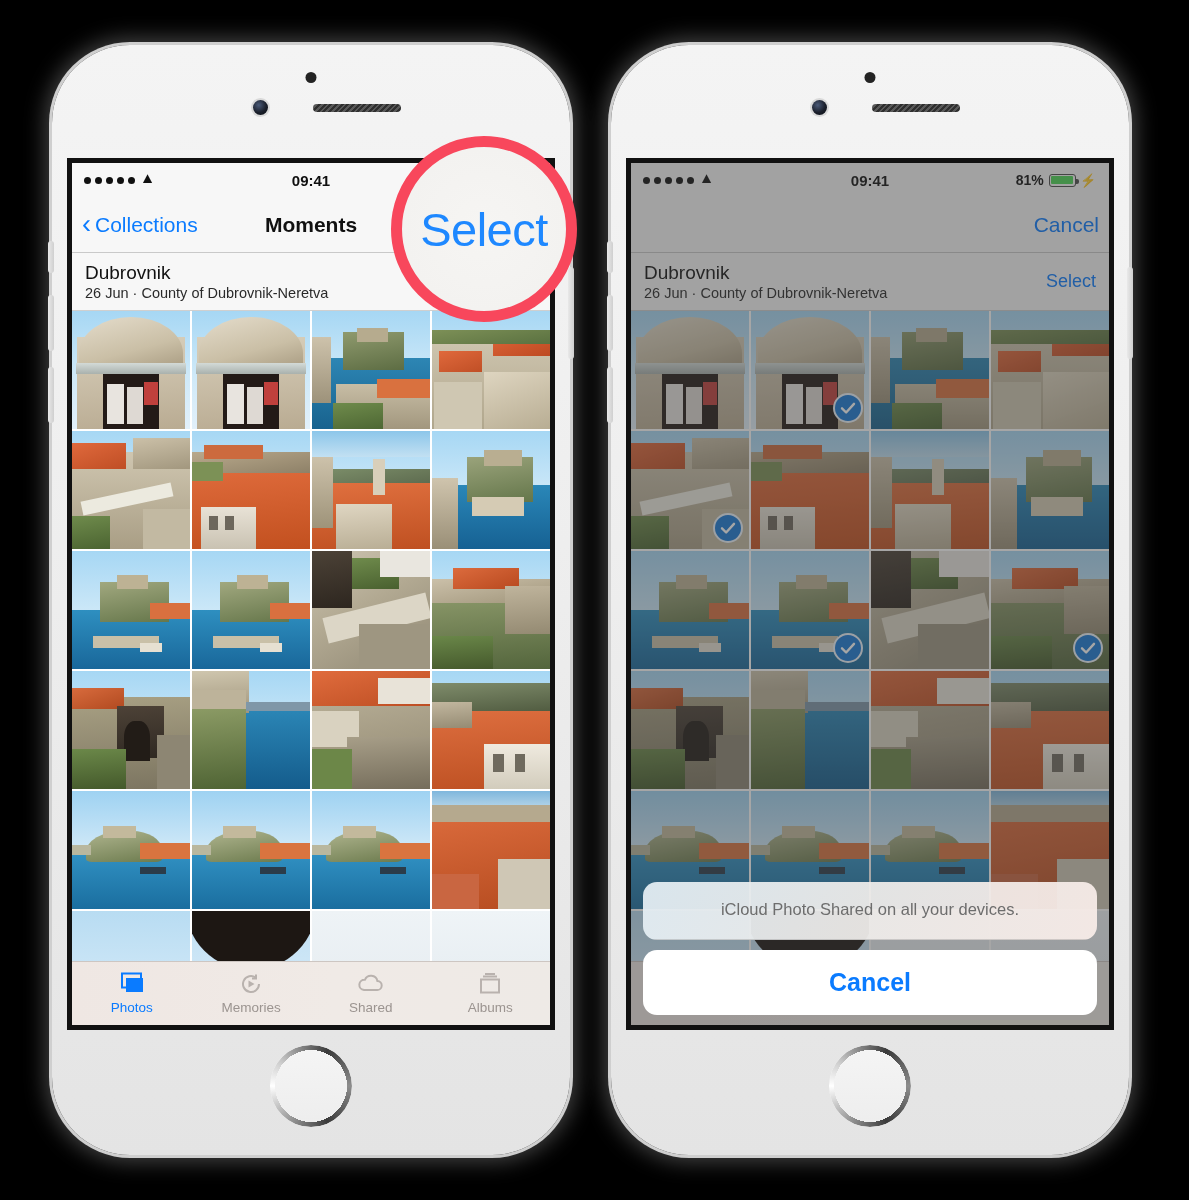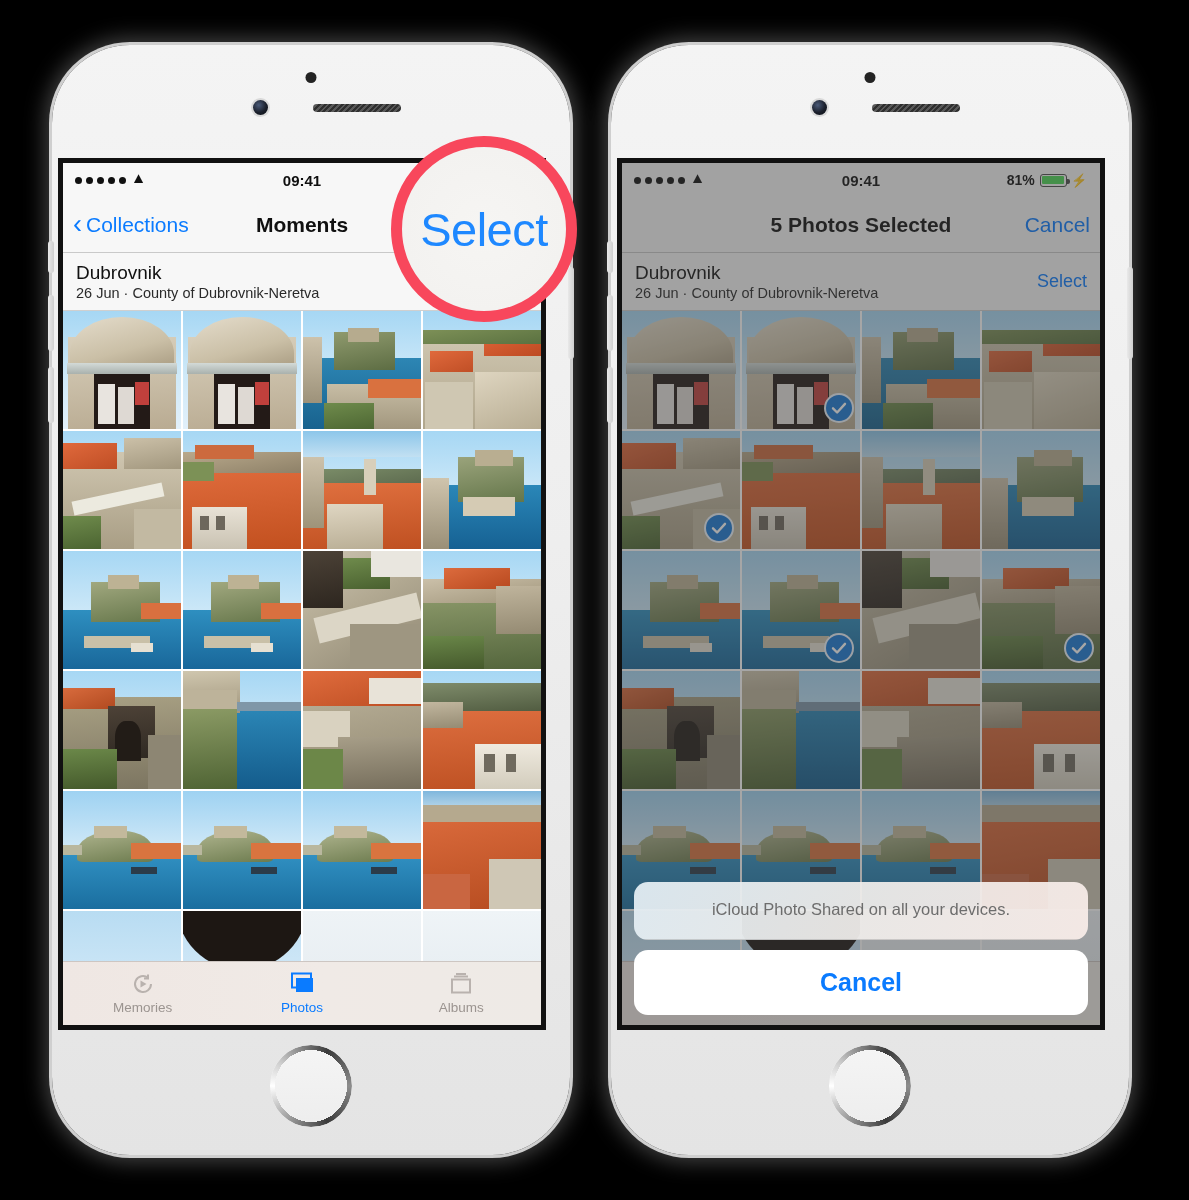--- a/index.html
+++ b/index.html
@@ -36,21 +36,21 @@
     width:82px; height:82px; border-radius:50%;
     background:linear-gradient(180deg,#f5f5f5,#ededed);
     box-shadow:inset 0 0 0 3px rgba(0,0,0,0); }
   .home-btn::after { content:""; position:absolute; inset:0; border-radius:50%;
     background:conic-gradient(from 90deg,#8d8d8d,#3a3a3a 18%,#c9c9c9 42%,#ffffff 50%,
       #cfcfcf 60%,#3a3a3a 82%,#8d8d8d 100%);
     -webkit-mask:radial-gradient(circle, transparent 0 36px, #000 36px);
             mask:radial-gradient(circle, transparent 0 36px, #000 36px); }
 
   
-  .screen { position:absolute; left:11px; top:118px; width:478px; height:862px;
+  .screen { position:absolute; left:20px; top:118px; width:478px; height:862px;
     background:#fff; overflow:hidden; box-shadow:0 0 0 5px #111; }
 
   .statusbar { position:relative; height:34px; background:#f7f7f7;
     display:flex; align-items:center; padding:0 12px; font-size:15px;
     font-weight:bold; color:#0f0f0f; }
   .sb-left { display:flex; align-items:center; gap:5px; }
   .dots { display:flex; gap:4px; }
   .dots i { width:7px; height:7px; border-radius:50%; background:#101010; display:block; }
   .wifi { width:17px; height:13px; position:relative; }
   .wifi::before { content:"\25B2"; position:absolute; left:0; top:-5px; font-size:15px;
@@ -413,34 +413,40 @@
           <div class="cell">
             <div class="art">
               <div style="position: absolute; inset: 0px; background: linear-gradient(rgb(166, 215, 244) 0%, rgb(207, 233, 248) 55%, rgb(226, 240, 250) 100%);"></div>
               <div style="position: absolute; inset: 0px; background: linear-gradient(rgb(239, 244, 247), rgb(225, 233, 238));"></div>
               <div style="position: absolute; left: 30%; bottom: 0px; width: 70%; height: 26%; border-radius: 50% 50% 0px 0px; background: rgb(88, 103, 106);"></div>
             </div>
           </div>
         </div>
 
       <div class="tabbar">
+        <div class="tab active">
+          <svg width="28" height="24" viewBox="0 0 28 24">
+            <rect x="4" y="1.5" width="19" height="14" fill="none" stroke="#0a7bff" stroke-width="2"></rect>
+            <rect x="8" y="6" width="17" height="14" fill="#0a7bff"></rect>
+          </svg>
+          <span>Photos</span>
+        </div>
         <div class="tab">
           <svg width="28" height="24" viewBox="0 0 28 24">
             <path d="M22 12a8 8 0 1 1-3-6.2" fill="none" stroke="#b9b2ae" stroke-width="2"></path>
             <path d="M19 2.5v4h-4" fill="none" stroke="#b9b2ae" stroke-width="2"></path>
             <path d="M11.5 8.5l6 3.5-6 3.5z" fill="#b9b2ae"></path>
           </svg>
           <span>Memories</span>
         </div>
-        <div class="tab active">
-          <svg width="28" height="24" viewBox="0 0 28 24">
-            <rect x="4" y="1.5" width="19" height="14" fill="none" stroke="#0a7bff" stroke-width="2"></rect>
-            <rect x="8" y="6" width="17" height="14" fill="#0a7bff"></rect>
+        <div class="tab">
+          <svg width="30" height="24" viewBox="0 0 30 24">
+            <path d="M8 18h13a4.5 4.5 0 0 0 .4-9 6.6 6.6 0 0 0-12.5-1.2A4.6 4.6 0 0 0 8 18z" fill="none" stroke="#b9b2ae" stroke-width="2"></path>
           </svg>
-          <span>Photos</span>
+          <span>Shared</span>
         </div>
         <div class="tab">
           <svg width="28" height="24" viewBox="0 0 28 24">
             <rect x="5" y="7.5" width="18" height="13" fill="none" stroke="#b9b2ae" stroke-width="2"></rect>
             <line x1="7" y1="4.5" x2="21" y2="4.5" stroke="#b9b2ae" stroke-width="2"></line>
             <line x1="9" y1="2" x2="19" y2="2" stroke="#b9b2ae" stroke-width="2"></line>
           </svg>
           <span>Albums</span>
         </div>
       </div>
@@ -473,21 +479,20 @@
         <div class="sb-right">
           <span>81%</span>
           <span class="batt">
               <i></i>
             </span>
           <span class="bolt">⚡</span>
         </div>
       </div>
 
       <div class="navbar">
-        <div class="navtitle">5 Photos Selected</div>
         <div class="navright">Cancel</div>
       </div>
 
       <div class="moment">
         <div class="moment-txt">
           <div class="moment-title">Dubrovnik</div>
           <div class="moment-sub">26 Jun · County of Dubrovnik-Neretva</div>
         </div>
         <div class="moment-sel">Select</div>
       </div>

